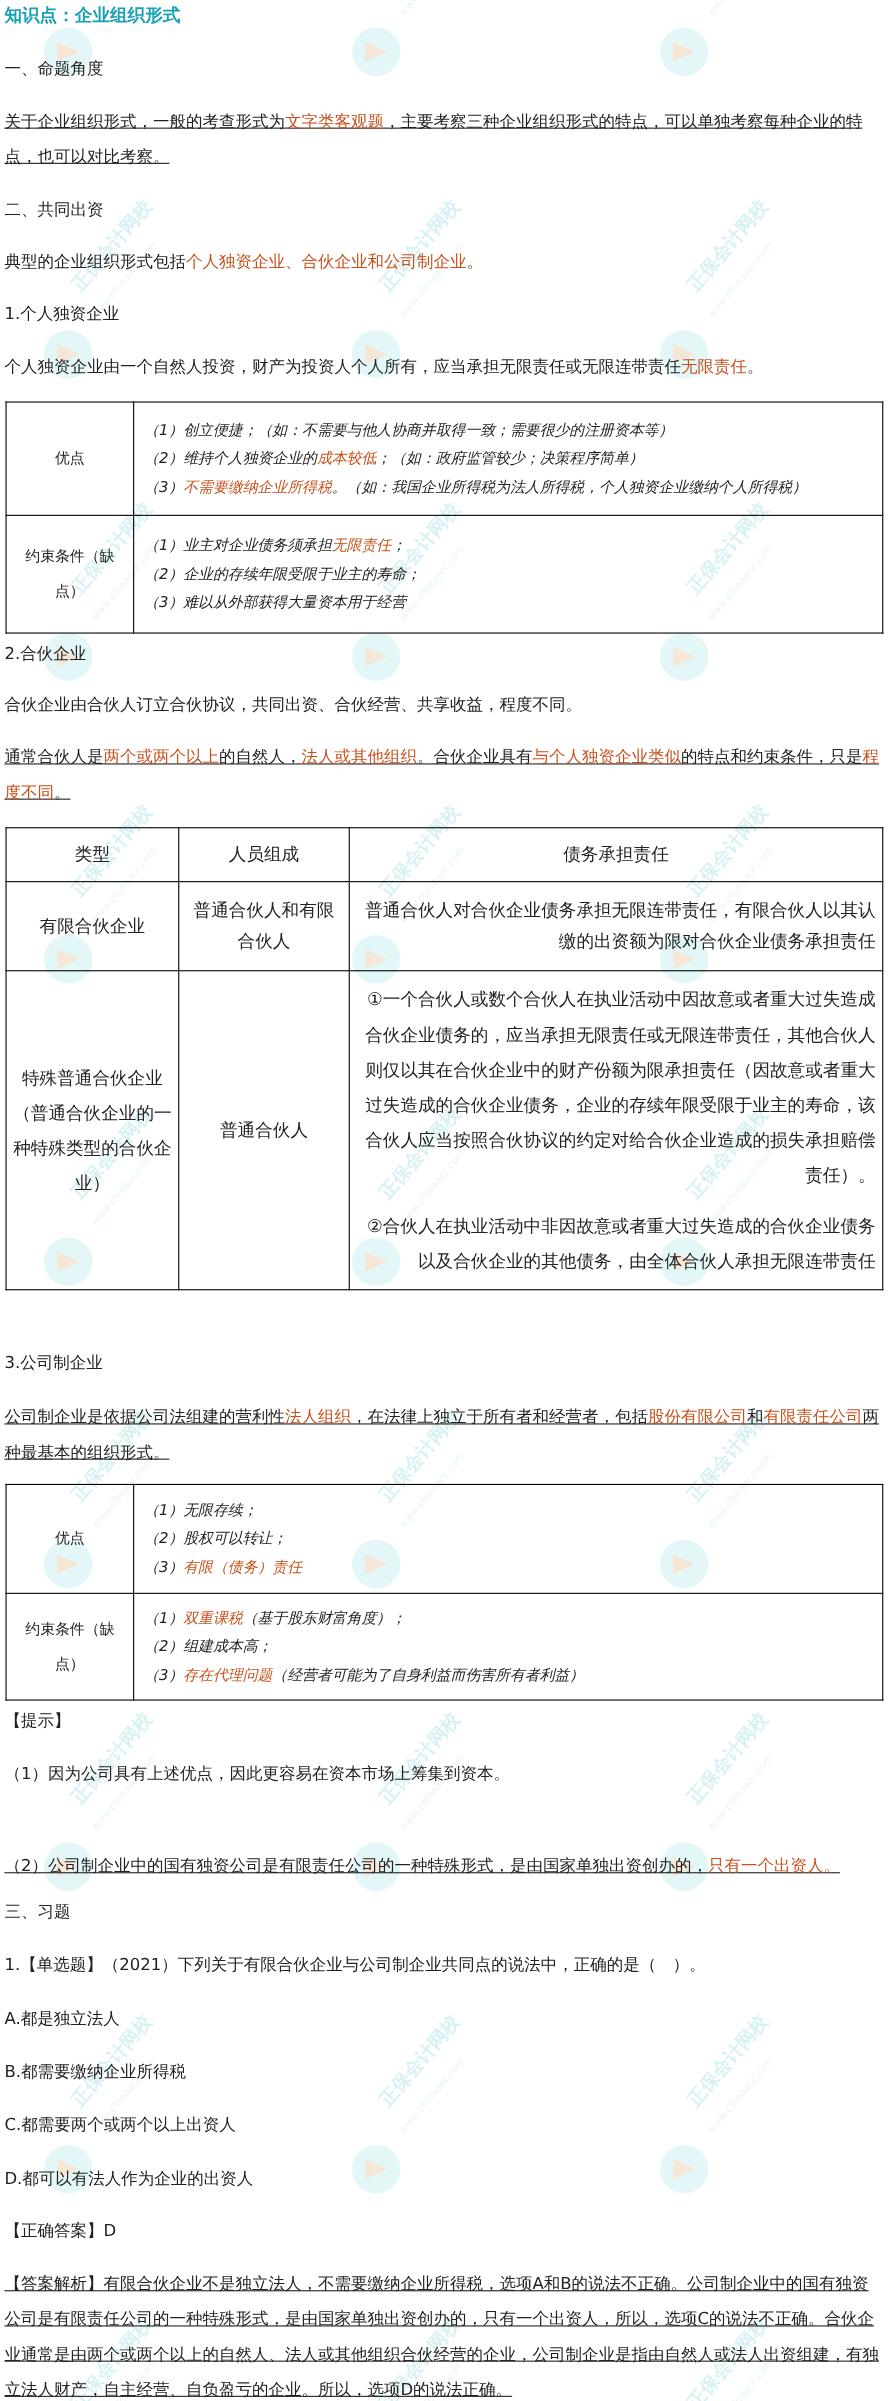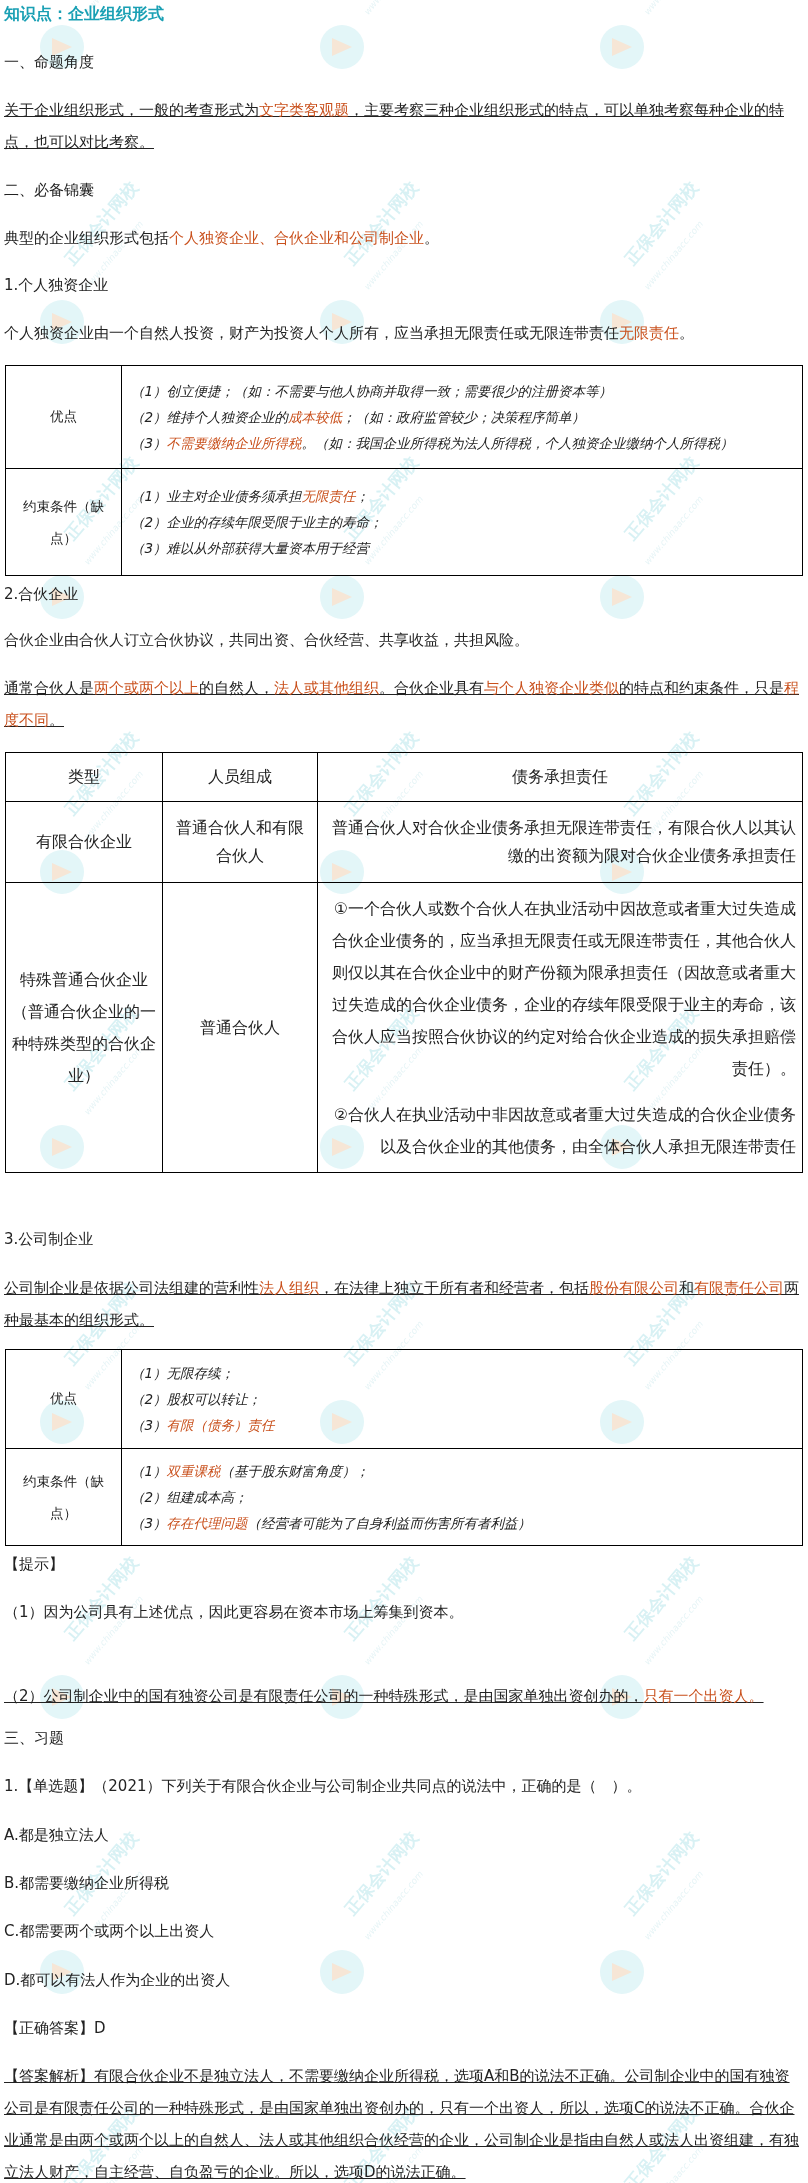--- a/index.html
+++ b/index.html
@@ -161,21 +161,21 @@
       <div class="url">www.chinaacc.com</div>
     </div>
   </div>
 
 <div class="content">
   <div class="line title" style="top:2px">知识点：企业组织形式</div>
 
   <div class="line" style="top:50px">一、命题角度</div>
   <div class="line para2" style="top:94px"><span>关于企业组织形式，一般的考查形式为</span><span class="hl">文字类客观题</span><span>，主要考察三种企业组织形式的特点，可以单独考察每种企业的特点，也可以对比考察。</span></div>
 
-  <div class="line" style="top:178px">二、必备锦囊</div>
+  <div class="line" style="top:178px">二、共同出资</div>
   <div class="line" style="top:226px"><span>典型的企业组织形式包括</span><span class="hl">个人独资企业、合伙企业和公司制企业</span><span>。</span></div>
 
   <div class="line" style="top:273px">1.个人独资企业</div>
   <div class="line" style="top:321px"><span>个人独资企业由一个自然人投资，财产为投资人个人所有，应当承担无限责任或无限连带责任</span><span class="hl">无限责任</span><span>。</span></div>
 
   <table class="t" style="top:365px">
     <tbody>
         <tr style="height:103px">
       <td class="label" style="width:113px">优点</td>
       <td class="items">
@@ -189,21 +189,21 @@
       <td class="items">
             <div><span>（1）业主对企业债务须承担</span><span class="hl">无限责任</span><span>；</span></div>
             <div><span>（2）企业的存续年限受限于业主的寿命；</span></div>
             <div><span>（3）难以从外部获得大量资本用于经营</span></div>
           </td>
     </tr>
   </tbody>
     </table>
 
   <div class="line" style="top:582px">2.合伙企业</div>
-  <div class="line" style="top:628px">合伙企业由合伙人订立合伙协议，共同出资、合伙经营、共享收益，共担风险。</div>
+  <div class="line" style="top:628px">合伙企业由合伙人订立合伙协议，共同出资、合伙经营、共享收益，程度不同。</div>
   <div class="line para2" style="top:672px"><span>通常合伙人是</span><span class="hl">两个或两个以上</span><span>的自然人，</span><span class="hl">法人或其他组织</span><span>。合伙企业具有</span><span class="hl">与个人独资企业类似</span><span>的特点和约束条件，只是</span><span class="hl">程度不同</span><span>。</span></div>
 
   <table class="t t2" style="top:752px">
     <tbody>
         <tr style="height:49px">
       <td style="width:144px">类型</td>
       <td style="width:142px">人员组成</td>
       <td>债务承担责任</td>
     </tr>
     <tr style="height:81px">

